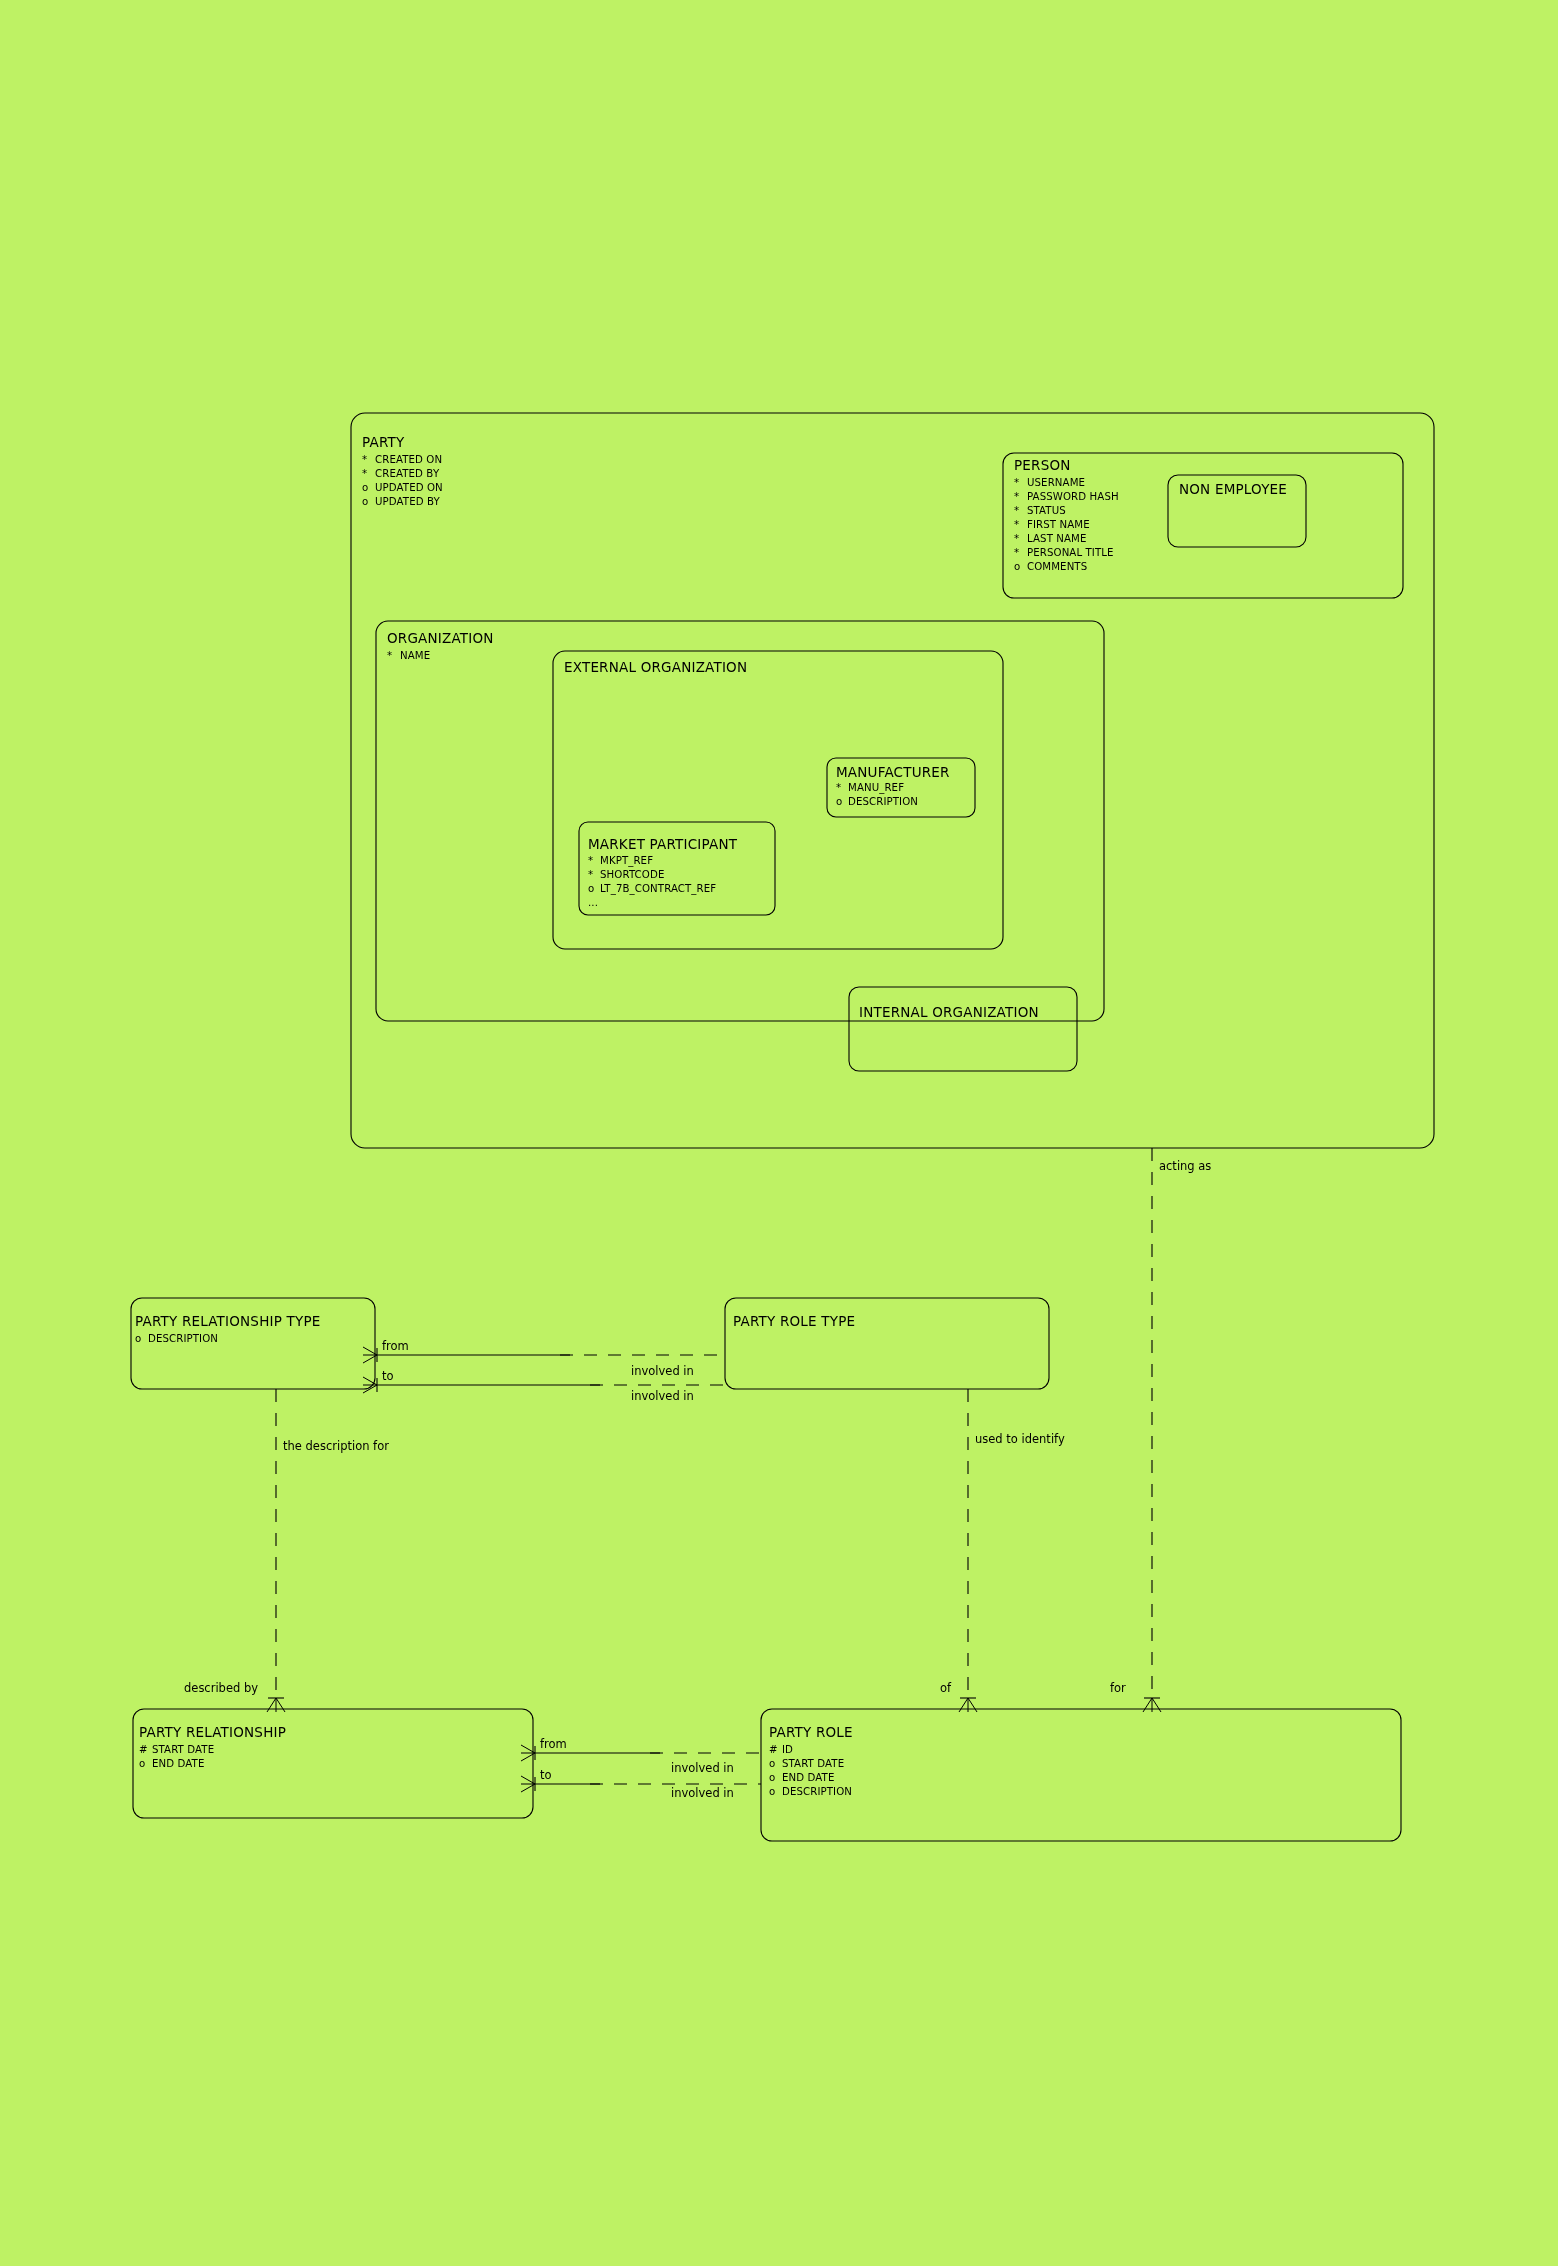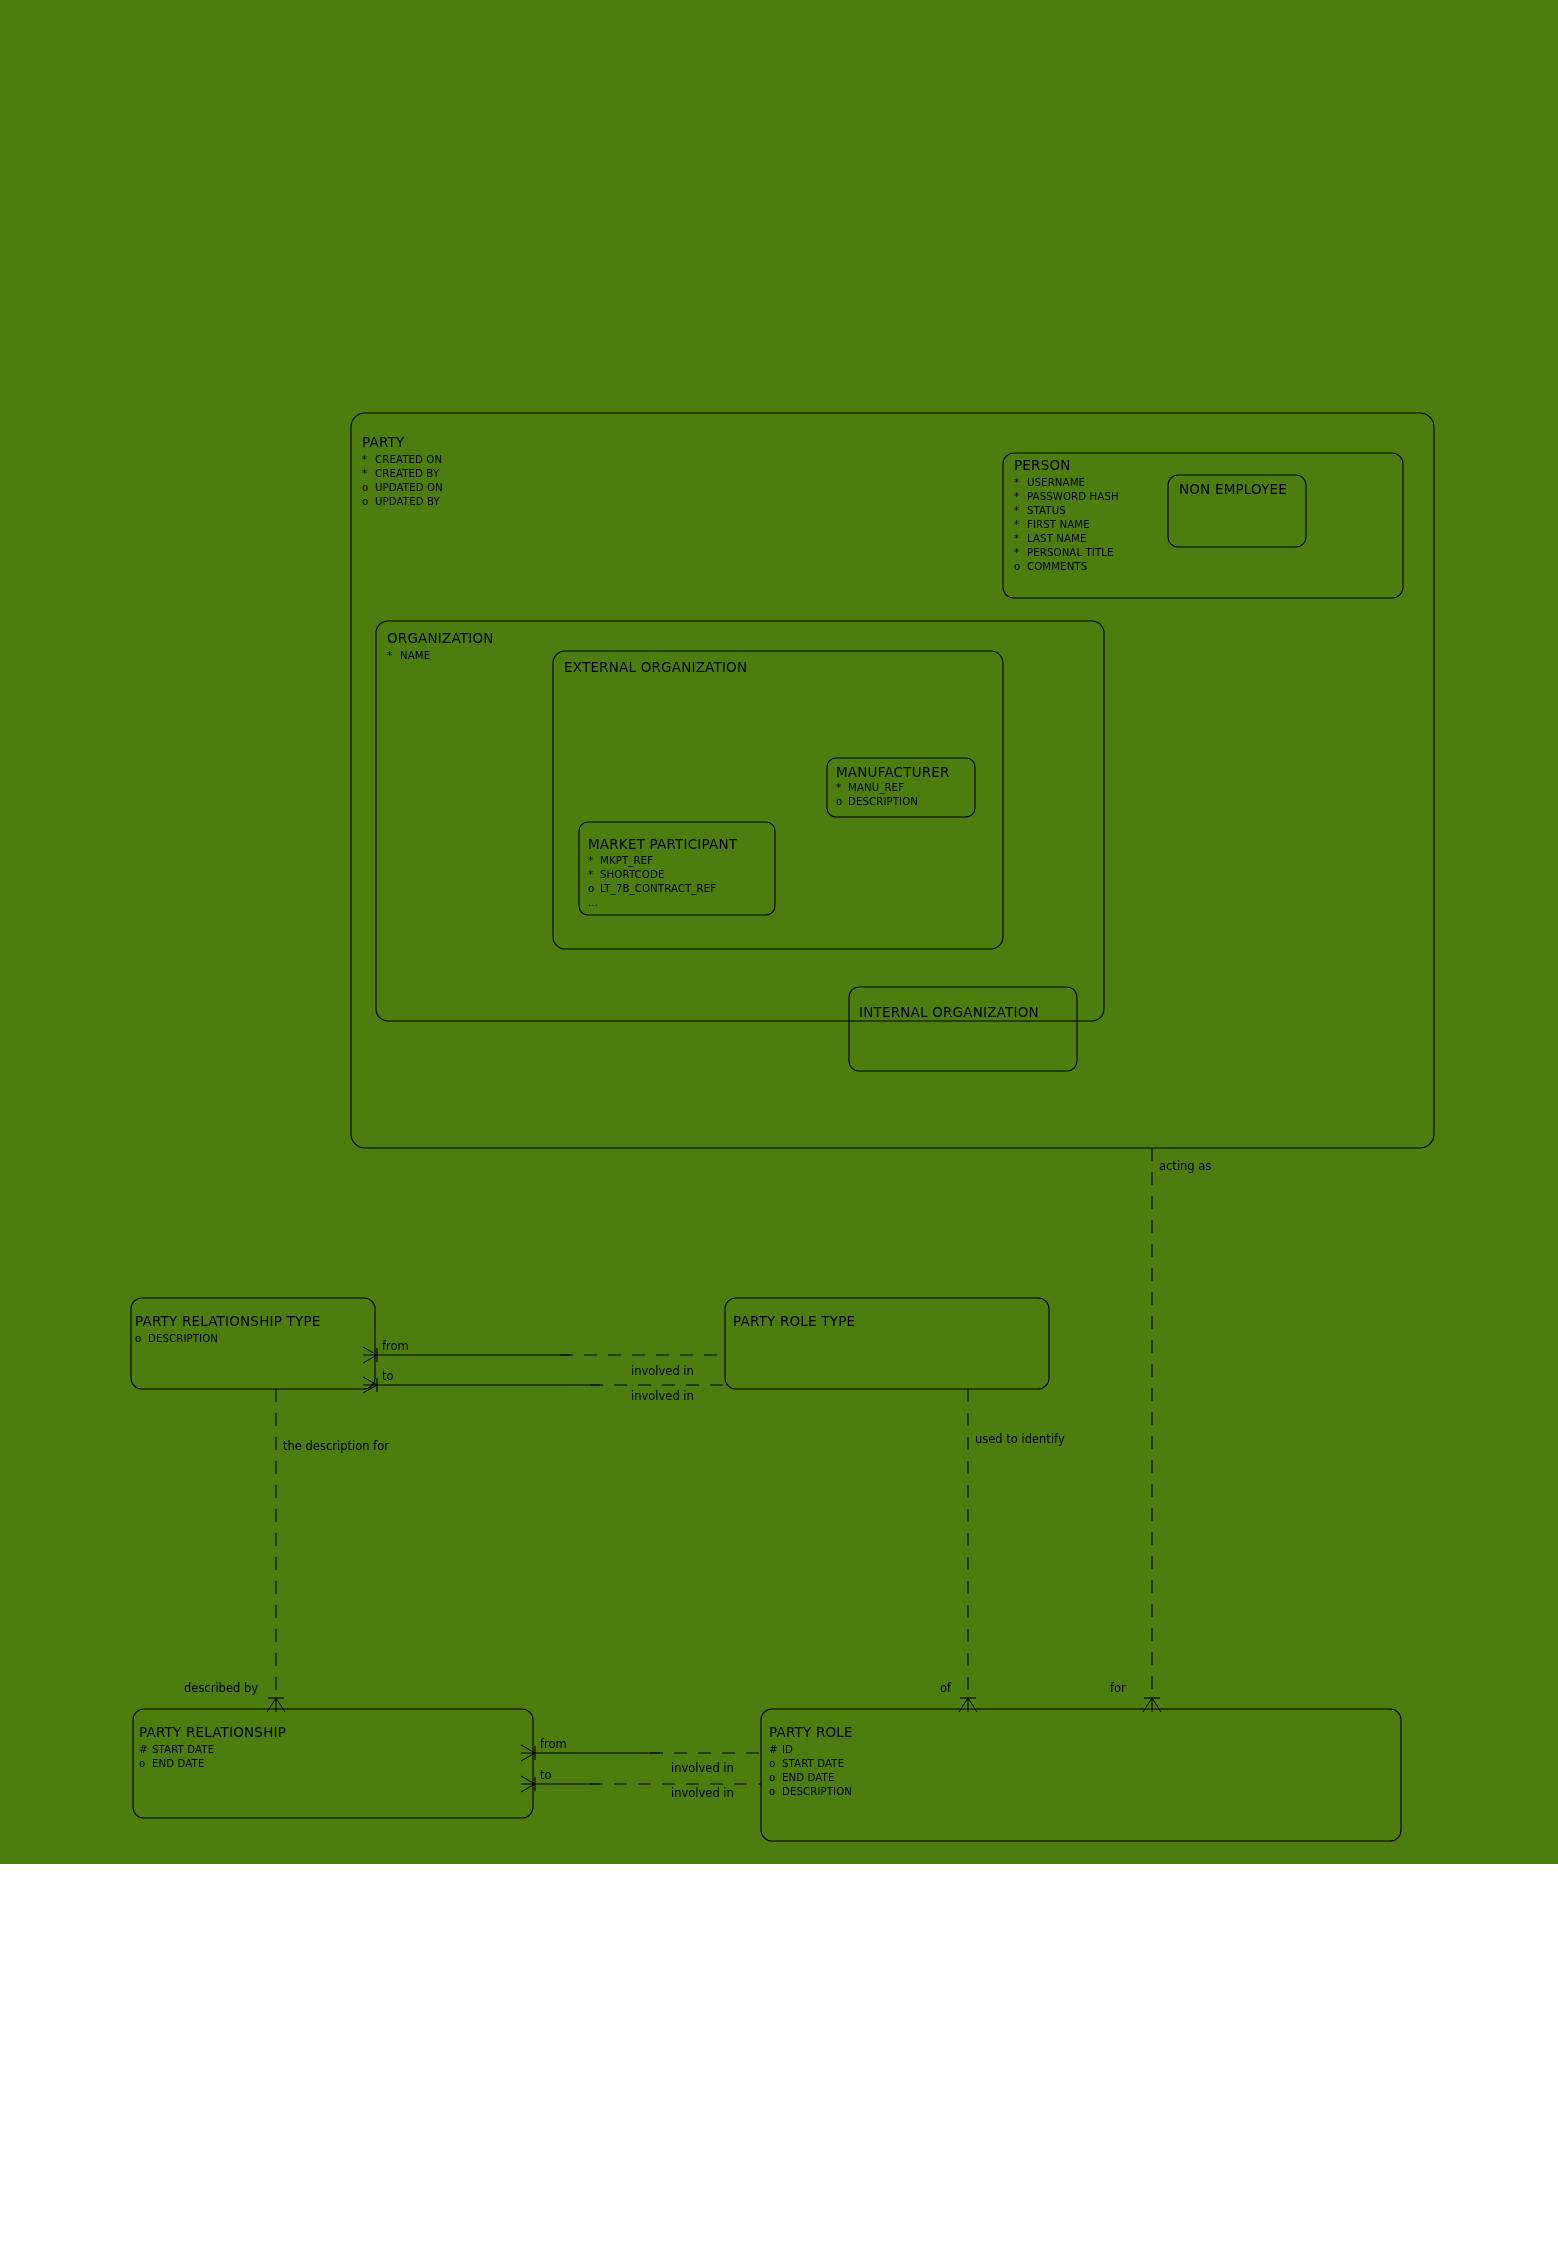--- a/index.html
+++ b/index.html
@@ -3,22 +3,22 @@
 <meta charset="utf-8">
 <style>
   html, body {
     margin: 0;
     padding: 0;
     background: #ffffff;
   }
   #page {
     position: relative;
     width: 1558px;
-    height: 1864px;
-    background: #4d7c0f;
+    height: 2266px;
+    background: #bef264;
     overflow: hidden;
     font-family: "DejaVu Sans", "Liberation Sans", sans-serif;
   }
   svg.diagram {
     position: absolute;
     left: 0;
     top: 0;
     width: 1558px;
     height: 2266px;
   }

